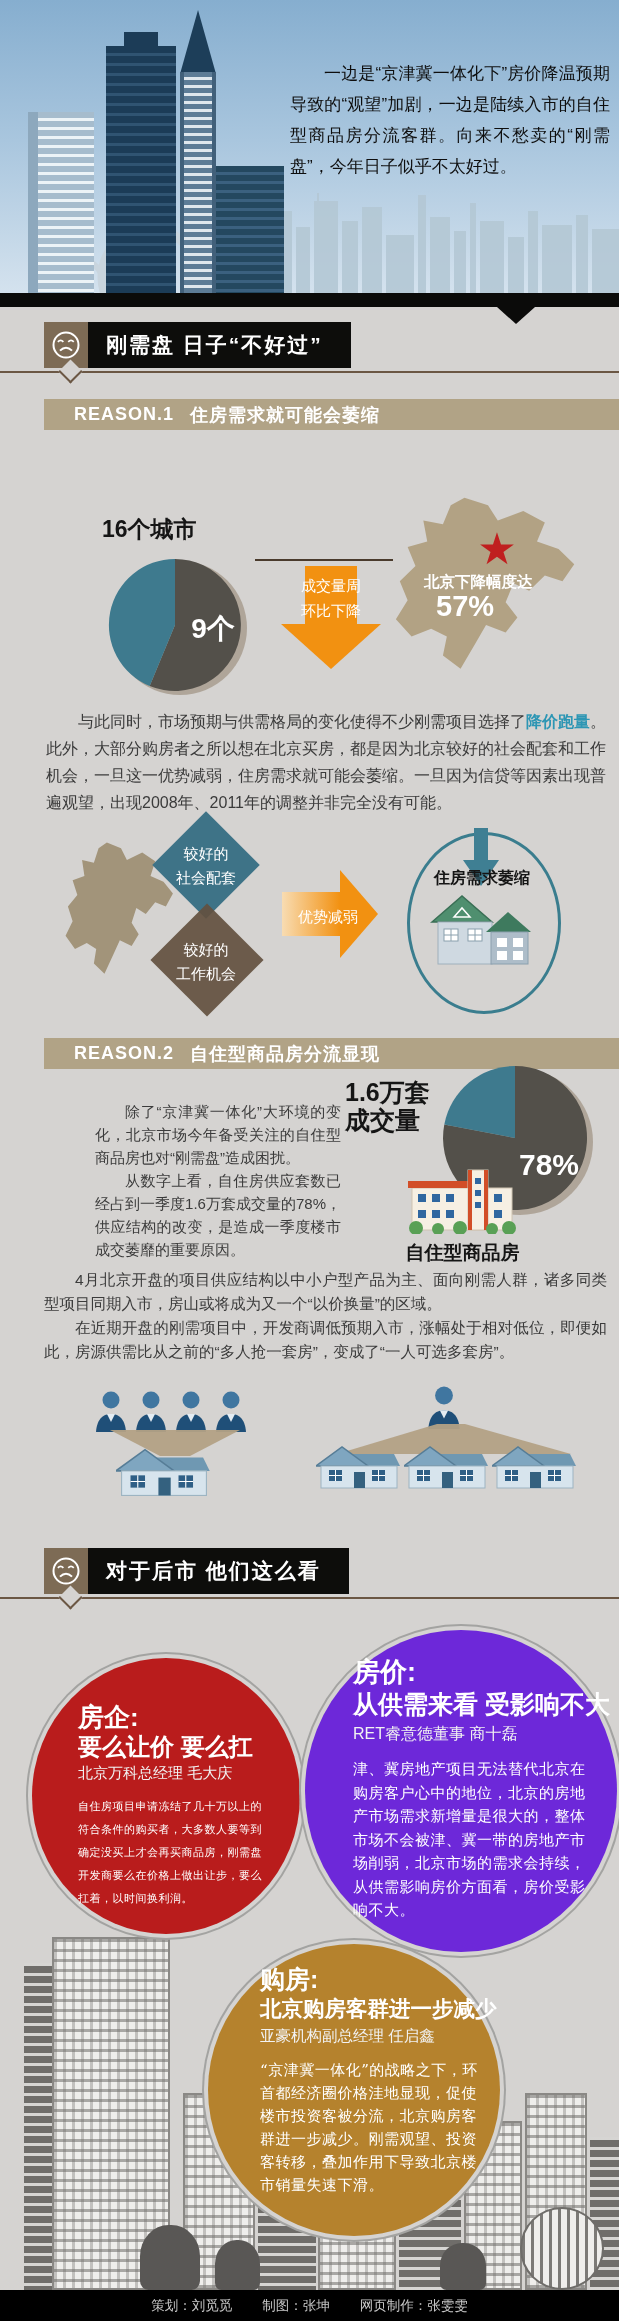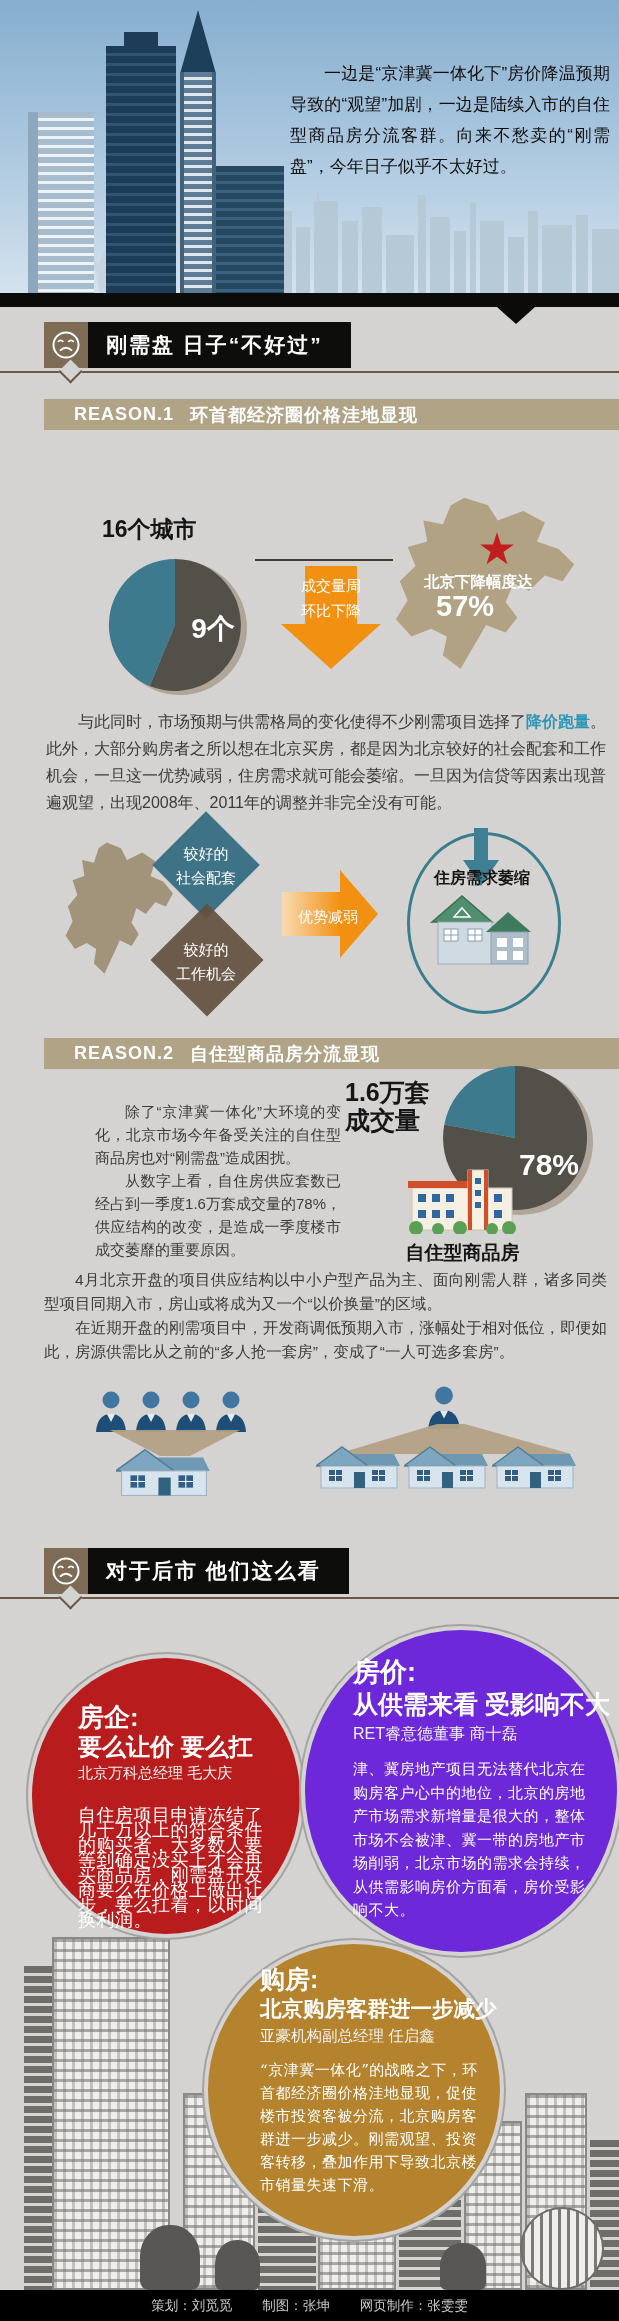--- a/index.html
+++ b/index.html
@@ -63,21 +63,21 @@
              box-shadow:0 0 0 4px #d5d3d1,0 0 0 6px #a3a3a1;}
   .op-tag{font-weight:bold;}
   .op-headline{font-weight:bold;white-space:nowrap;}
   .op-speaker{color:#f2f2f2;}
   .op-quote{font-family:"DejaVu Serif","Liberation Serif",serif;letter-spacing:.5px;}
   .op-orange{left:32px;top:1658px;width:268px;height:276px;background:#b91c1c;}
   .op-orange .op-content{padding:44px 28px 0 46px;}
   .op-orange .op-tag{font-size:26px;line-height:30px;}
   .op-orange .op-headline{font-size:24px;line-height:30px;}
   .op-orange .op-speaker{font-size:15px;margin-top:2px;}
-  .op-orange .op-quote{font-size:18px;line-height:15px;margin-top:24px;}
+  .op-orange .op-quote{font-size:11px;line-height:23px;margin-top:12px;}
   .op-teal{left:305px;top:1630px;width:312px;height:322px;background:#6d28d9;}
   .op-teal .op-content{padding:26px 24px 0 48px;}
   .op-teal .op-tag{font-size:27px;line-height:32px;}
   .op-teal .op-headline{font-size:25px;line-height:32px;}
   .op-teal .op-speaker{font-size:16px;margin-top:4px;}
   .op-teal .op-quote{font-size:15px;line-height:23.5px;margin-top:13px;width:238px;}
   .op-brown{left:208px;top:1944px;width:292px;height:292px;background:#b5822d;}
   .op-brown .op-content{padding:20px 12px 0 52px;}
   .op-brown .op-tag{font-size:25px;line-height:30px;}
   .op-brown .op-headline{font-size:21.5px;line-height:30px;}
@@ -184,21 +184,21 @@
           <use href="#sym-face"></use>
         </svg>
     </div>
     <div class="sec-bar">刚需盘 日子“不好过”</div>
   </div>
   <div class="abs sec-line" style="top:371px"></div>
   <div class="abs notch" style="left:62px;top:363px"></div>
 
   <div class="abs reason-bar" style="top:399px">
     <span>REASON.1</span>
-    <span>环首都经济圈价格洼地显现</span>
+    <span>住房需求就可能会萎缩</span>
   </div>
 
 
   <div class="abs big-label" style="left:102px;top:514px;font-size:23px">16个城市</div>
   <svg class="abs" style="left:100px;top:548px" width="150" height="150">
     <circle cx="80" cy="80" r="67" fill="#8a7862" opacity="0.5"></circle>
     <path d="M75,77 L75,11 A66,66 0 1 1 49.7,138 Z" fill="#53504a"></path>
     <path d="M75,77 L49.7,138 A66,66 0 0 1 75,11 Z" fill="#3e7a8e"></path>
     <text x="113" y="90" text-anchor="middle" font-size="28" font-weight="bold" fill="#ffffff">9个</text>
   </svg>

